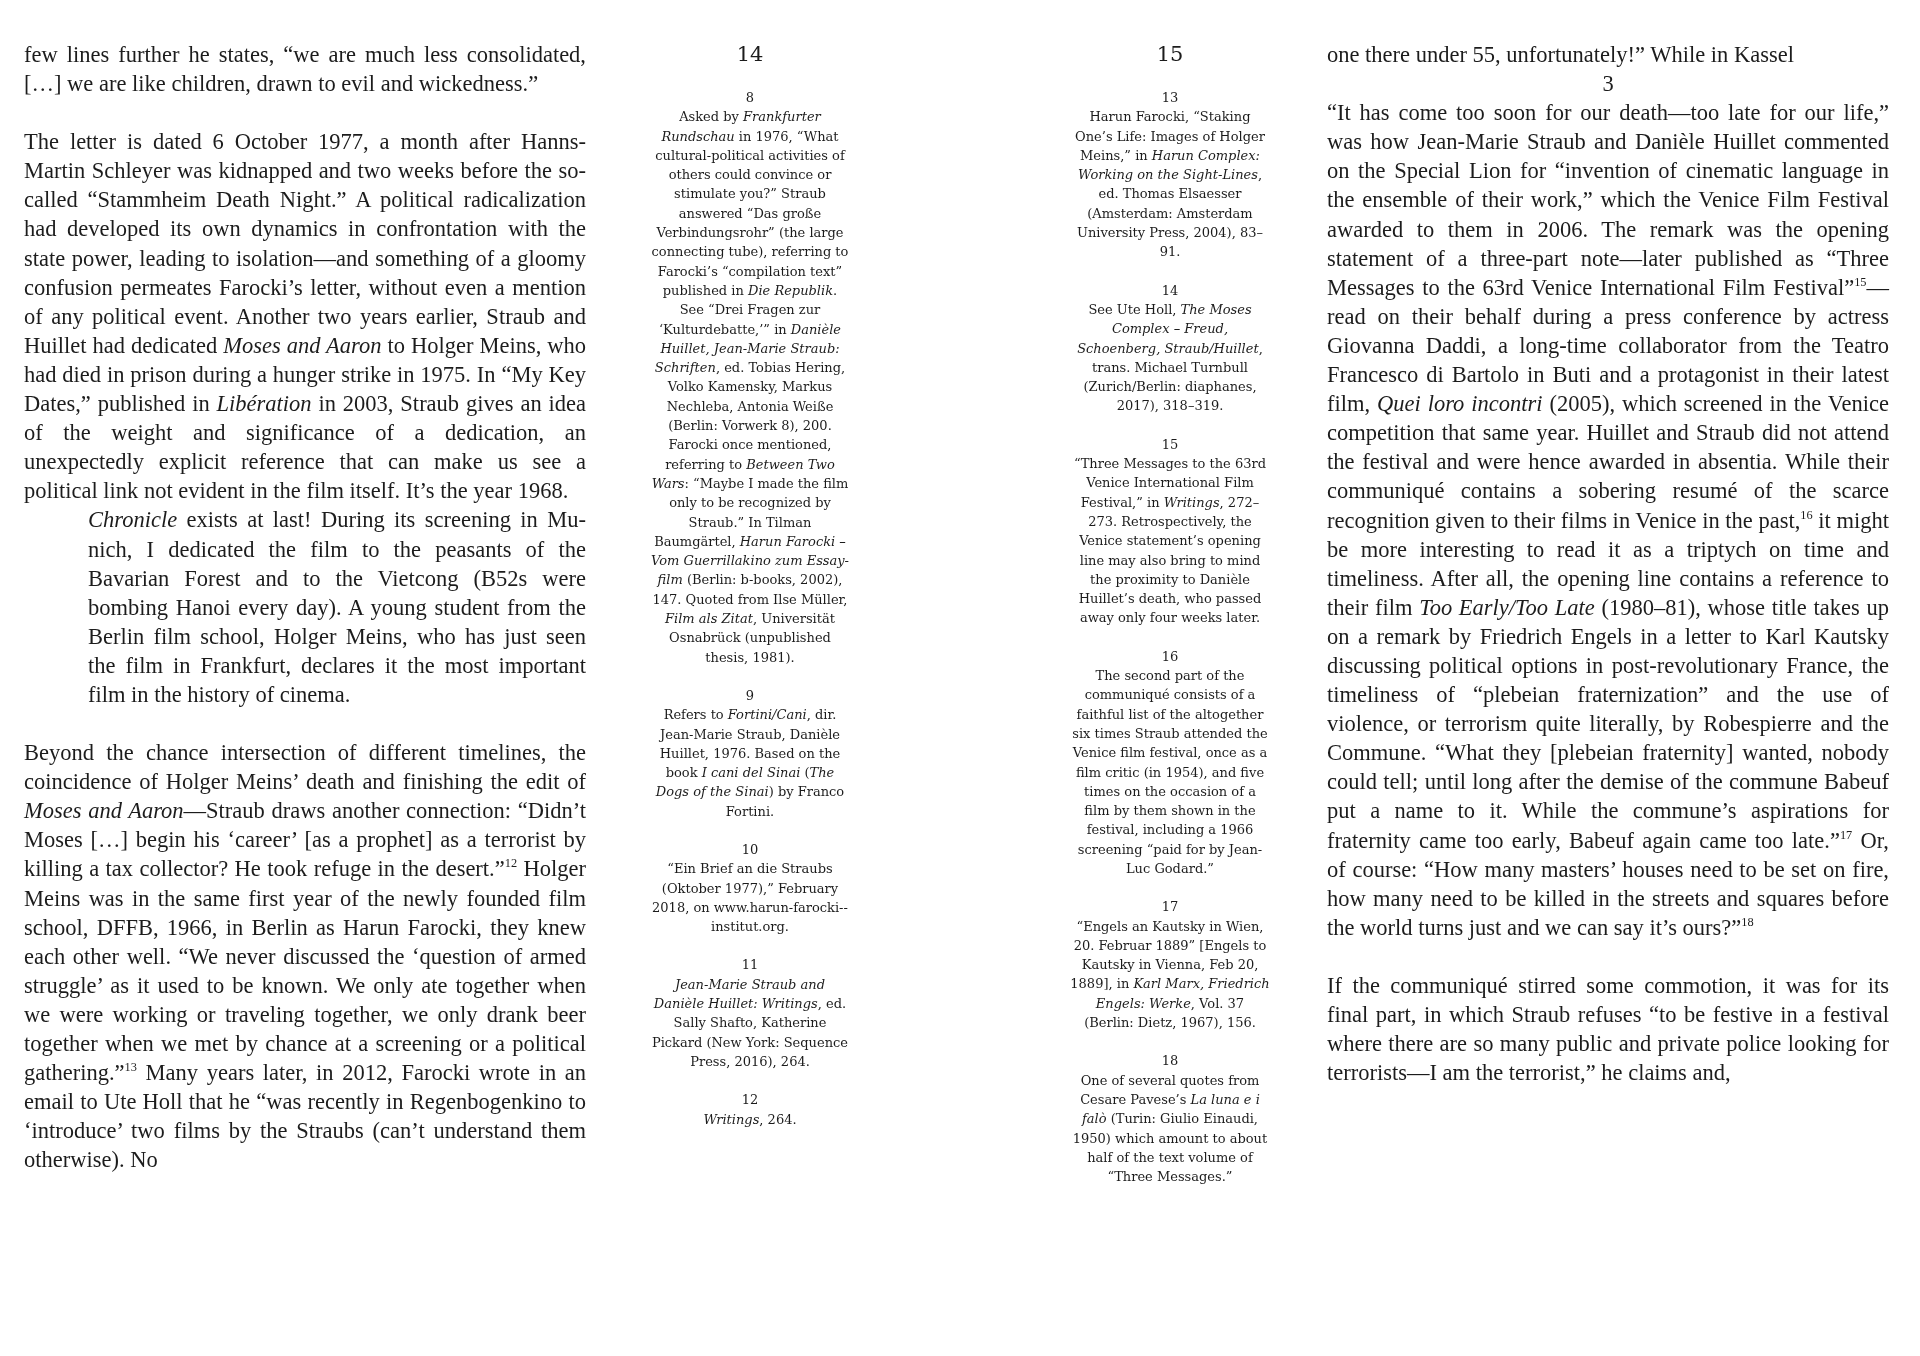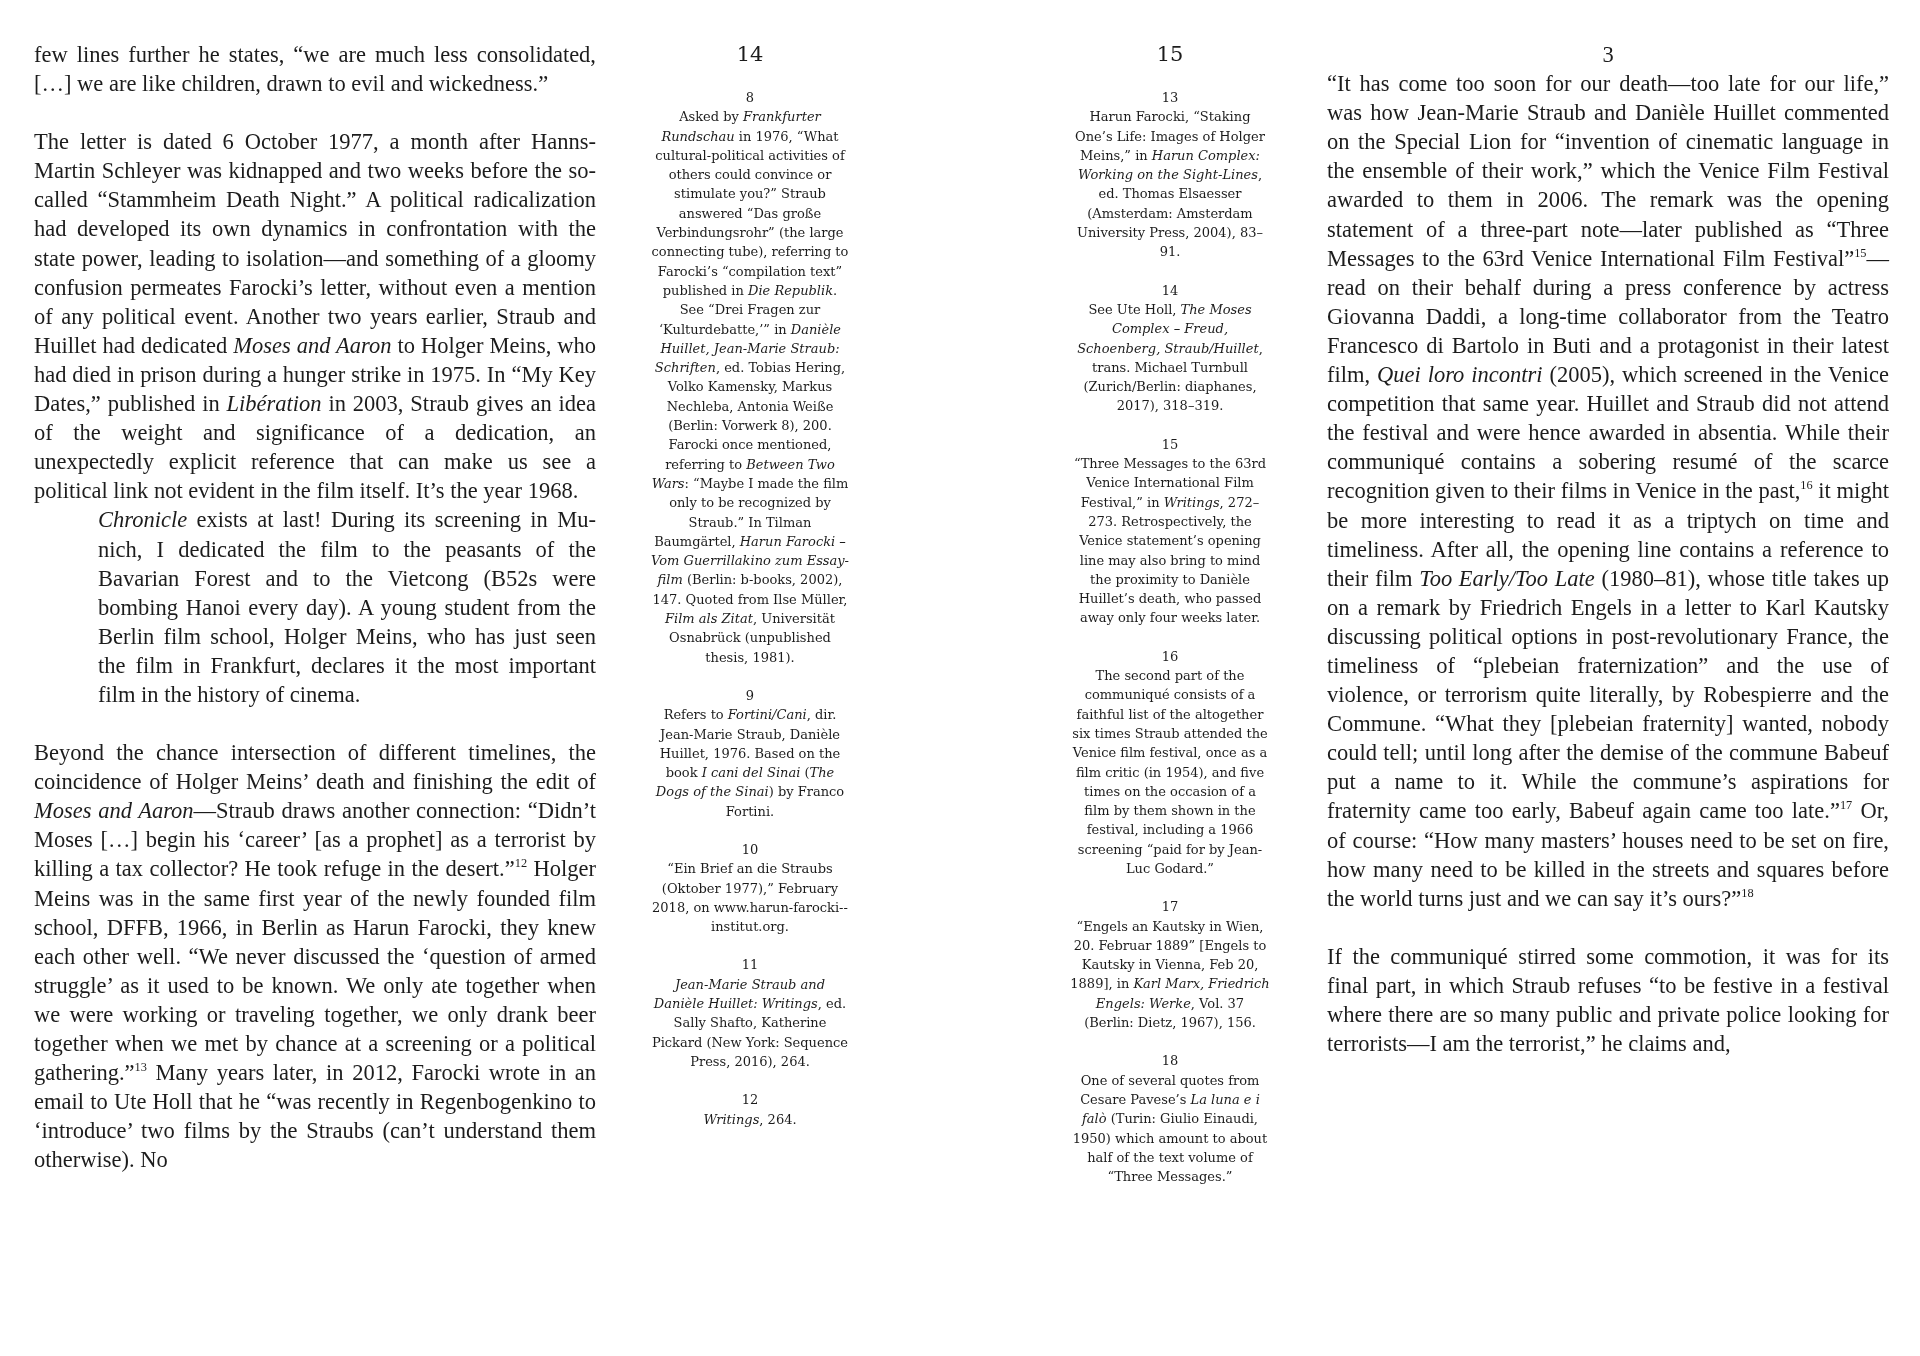--- a/index.html
+++ b/index.html
@@ -1,21 +1,21 @@
 <!DOCTYPE html>
 <html><head>
 <meta charset="utf-8">
 <style>
   html, body { margin: 0; padding: 0; background: #ffffff; }
   body { width: 1920px; height: 1356px; position: relative; overflow: hidden; color: #1c1c1c; font-family: "Liberation Serif", "DejaVu Serif", serif; }
   .body-col { position: absolute; top: 40px; width: 562px; font-size: 22.5px; line-height: 29.1px; text-align: justify; hyphens: manual; }
   .body-col p { margin: 0; }
   .body-col p.gap { margin-top: 29px; }
   .body-col .quote { padding-left: 64px; }
-  .left-col { left: 34px; }
+  .left-col { left: 24px; }
   .right-col { left: 1327px; }
   .right-col .quote-top { padding-left: 64px; }
   .right-col .first-line { margin-left: -64px; }
   .section-num { text-align: center; margin: 22px 0 28px 0; }
   sup { font-size: 0.55em; line-height: 0; vertical-align: 0.7em; }
   i { font-style: italic; }
   .page-num { position: absolute; top: 42px; width: 200px; text-align: center; font-size: 21px; font-family: "DejaVu Serif", serif; }
   .pn-14 { left: 650px; }
   .pn-15 { left: 1070px; }
   .notes-col { position: absolute; top: 90px; width: 200px; text-align: center; font-family: "DejaVu Serif", serif; font-size: 13px; line-height: 19.3px; }
@@ -48,19 +48,20 @@
     <div class="note"><span class="nnum">13</span><span>Harun Farocki, “Staking One’s Life: Images of Holger Meins,” in <i>Harun Complex: Working on the Sight-Lines</i>, ed. Thomas Elsaesser (Amsterdam: Amsterdam University Press, 2004), 83–91.</span></div>
     <div class="note"><span class="nnum">14</span><span>See Ute Holl, <i>The Moses Complex – Freud, Schoenberg, Straub/Huillet</i>, trans. Michael Turnbull (Zurich/Berlin: diaphanes, 2017), 318–319.</span></div>
     <div class="note"><span class="nnum">15</span><span>“Three Messages to the 63rd Venice Interna­tional Film Festival,” in <i>Writings</i>, 272–273. Retrospectively, the Venice statement’s open­ing line may also bring to mind the proximity to Danièle Huillet’s death, who passed away only four weeks later.</span></div>
     <div class="note"><span class="nnum">16</span><span>The second part of the communiqué consists of a faithful list of the alto­gether six times Straub attended the Venice film festival, once as a film critic (in 1954), and five times on the occasion of a film by them shown in the festival, including a 1966 screening “paid for by Jean-Luc Godard.”</span></div>
     <div class="note"><span class="nnum">17</span><span>“Engels an Kautsky in Wien, 20. Februar 1889” [Engels to Kautsky in Vienna, Feb 20, 1889], in <i>Karl Marx, Friedrich Engels: Werke</i>, Vol. 37 (Berlin: Dietz, 1967), 156.</span></div>
     <div class="note"><span class="nnum">18</span><span>One of several quotes from Cesare Pavese’s <i>La luna e i falò</i> (Turin: Giulio Einaudi, 1950) which amount to about half of the text volume of “Three Messages.”</span></div>
   </div>
 
 <div class="body-col right-col">
   <p class="quote-top">
+    <span class="first-line" style="display:block;">one there under 55, unfortunately!” While in Kassel</span>
   </p>
   <p class="section-num">3</p>
   <div id="right-paras">
       <p>“It has come too soon for our death—too late for our life,” was how Jean-Marie Straub and Danièle Huillet comment­ed on the Special Lion for “invention of cinematic lan­guage in the ensemble of their work,” which the Venice Film Festival awarded to them in 2006. The remark was the opening statement of a three-part note—later pub­lished as “Three Messages to the 63rd Venice International Film Festival”<sup>15</sup>—read on their behalf during a press con­ference by actress Giovanna Daddi, a long-time collabo­rator from the Teatro Francesco di Bartolo in Buti and a protagonist in their latest film, <i>Quei loro incontri</i> (2005), which screened in the Venice competition that same year. Huillet and Straub did not attend the festival and were hence awarded in absentia. While their communiqué con­tains a sobering resumé of the scarce recognition given to their films in Venice in the past,<sup>16</sup> it might be more inter­esting to read it as a triptych on time and timeliness. After all, the opening line contains a reference to their film <i>Too Early/Too Late</i> (1980–81), whose title takes up on a remark by Friedrich Engels in a letter to Karl Kautsky discussing political options in post-revolutionary France, the timeli­ness of “plebeian fraternization” and the use of violence, or terrorism quite literally, by Robespierre and the Com­mune. “What they [plebeian fraternity] wanted, nobody could tell; until long after the demise of the commune Babeuf put a name to it. While the commune’s aspirations for fraternity came too early, Babeuf again came too late.”<sup>17</sup> Or, of course: “How many masters’ houses need to be set on fire, how many need to be killed in the streets and squares before the world turns just and we can say it’s ours?”<sup>18</sup></p>
       <p class="gap">If the communiqué stirred some commotion, it was for its final part, in which Straub refuses “to be festive in a festival where there are so many public and private police looking for terrorists—I am the terrorist,” he claims and,</p>
     </div>
 </div>
 
 </body></html>

